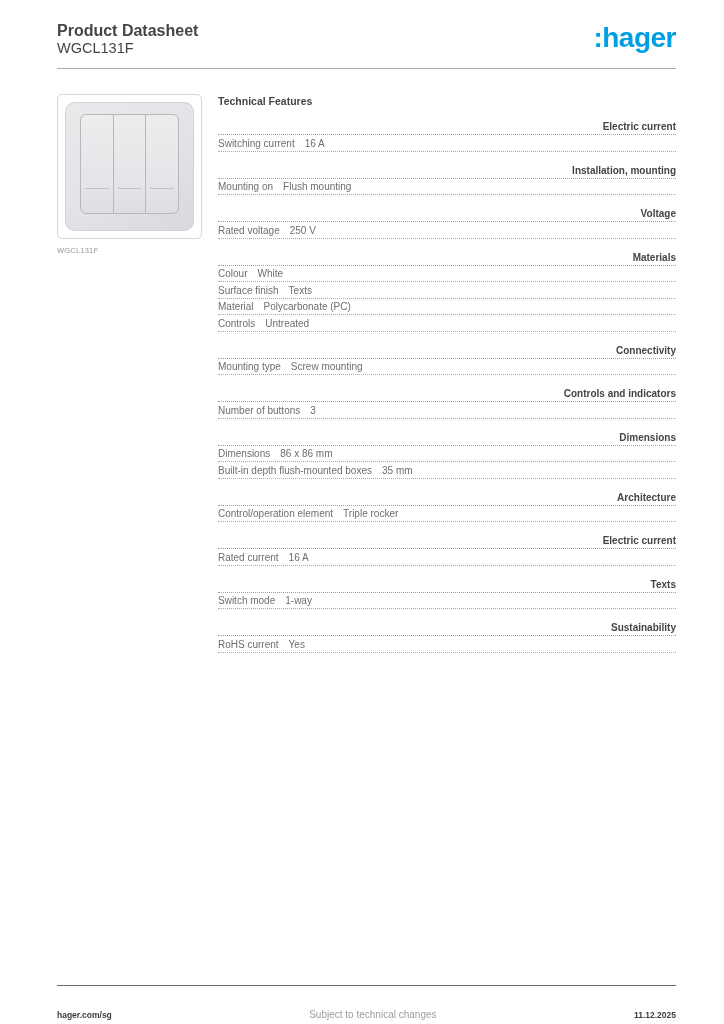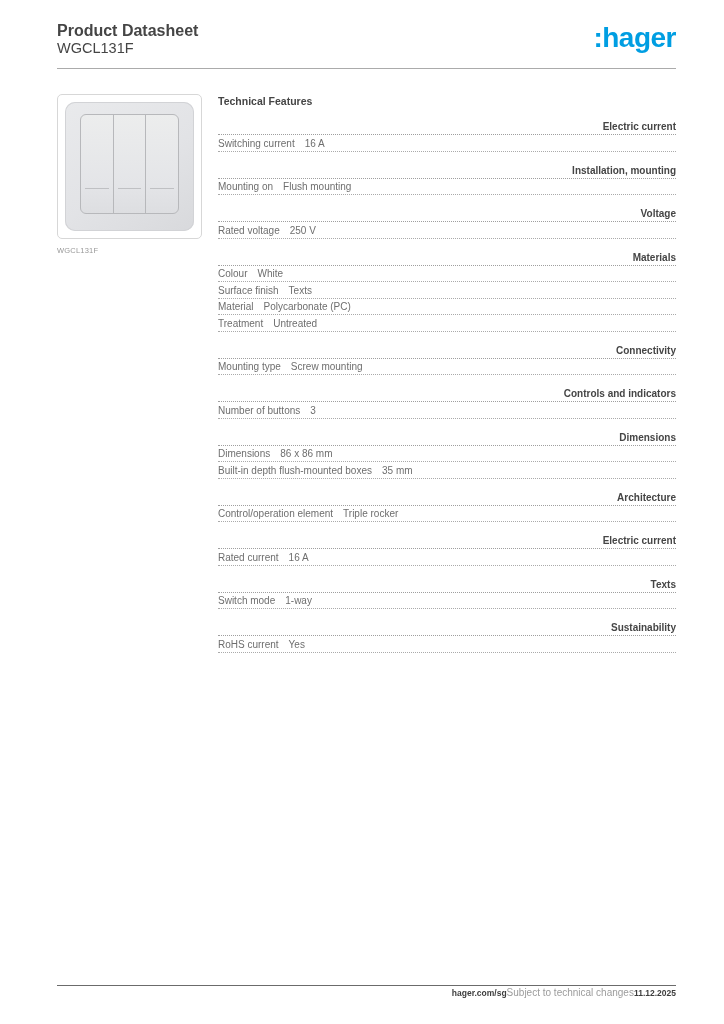--- a/index.html
+++ b/index.html
@@ -93,22 +93,22 @@
     font-size:10px;color:var(--text-gray);
     padding:2.5px 0 2px 0;
     border-bottom:1px dotted #aaaaaa;
   }
   .spec-label{text-align:left;}
   .spec-value{text-align:right;white-space:nowrap;padding-left:10px;}
   
   .footer{
     position:absolute;left:57px;right:48px;top:985px;
     border-top:1px solid var(--rule-dark);
-    display:flex;justify-content:flex-end;align-items:baseline;
-    padding-top:1px;
+    display:flex;justify-content:space-between;align-items:baseline;
+    padding-top:23px;
   }
   .footer-left{font-size:8.5px;font-weight:bold;color:#3d3d3d;}
   .footer-center{font-size:10px;color:#9c9c9c;}
   .footer-right{font-size:8.5px;font-weight:bold;color:#3d3d3d;}
 </style>
 </head>
 <body>
 
 <div class="page">
 
@@ -168,21 +168,21 @@
             </div>
             <div class="spec-row">
               <div class="spec-label">Surface finish</div>
               <div class="spec-value">Texts</div>
             </div>
             <div class="spec-row">
               <div class="spec-label">Material</div>
               <div class="spec-value">Polycarbonate (PC)</div>
             </div>
             <div class="spec-row">
-              <div class="spec-label">Treatment</div>
+              <div class="spec-label">Controls</div>
               <div class="spec-value">Untreated</div>
             </div>
           </div>
           <div class="section">
             <div class="section-heading">Connectivity</div>
             <div class="spec-row">
               <div class="spec-label">Mounting type</div>
               <div class="spec-value">Screw mounting</div>
             </div>
           </div>

